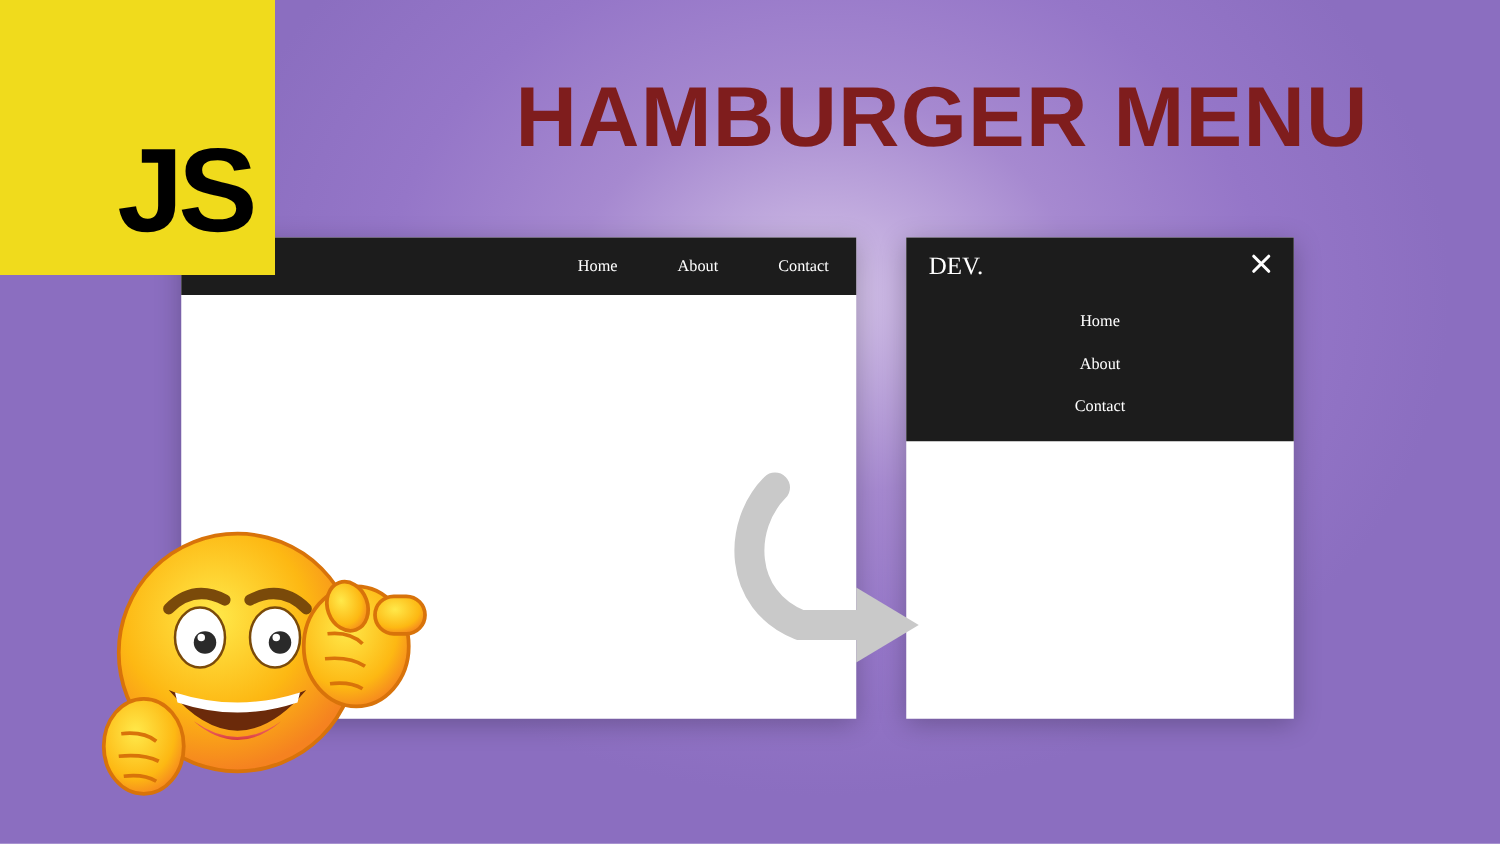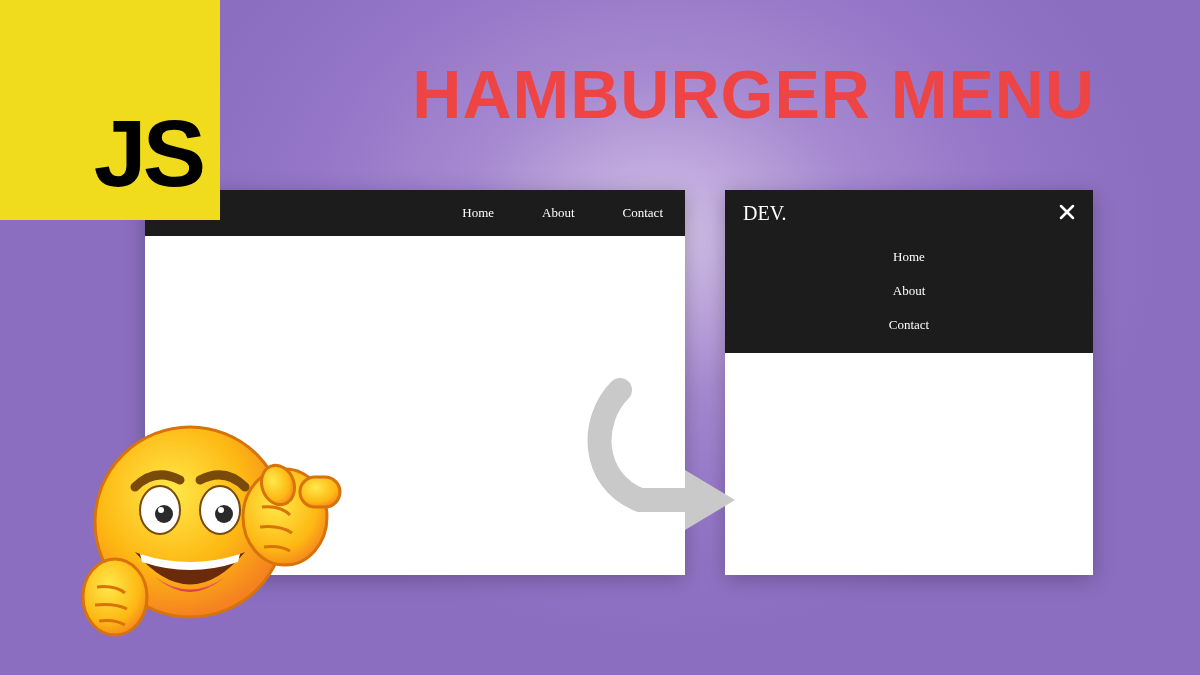--- a/index.html
+++ b/index.html
@@ -32,21 +32,21 @@
     color: #000;
     letter-spacing: -4px;
     margin-top: 48px;
   }
 
   
   .title {
     position: absolute;
     top: 55px;
     right: 105px;
-    color: #ef4444;
+    color: #7f1d1d;
     font-size: 68px;
     font-weight: 900;
     letter-spacing: 1px;
   }
 
   
   .desktop-mock {
     position: absolute;
     top: 190px;
     left: 145px;
@@ -75,21 +75,21 @@
     font-size: 13px;
     font-family: Georgia, serif;
   }
   .desktop-links span { cursor: pointer; }
 
   
   .mobile-mock {
     position: absolute;
     top: 190px;
     left: 725px;
-    width: 368px;
+    width: 310px;
     height: 385px;
     background: #fff;
     box-shadow: 0 4px 20px rgba(0,0,0,0.25);
   }
   .mobile-nav {
     background: #1c1c1c;
     color: #fff;
     font-family: Georgia, serif;
   }
   .mobile-nav-top {

